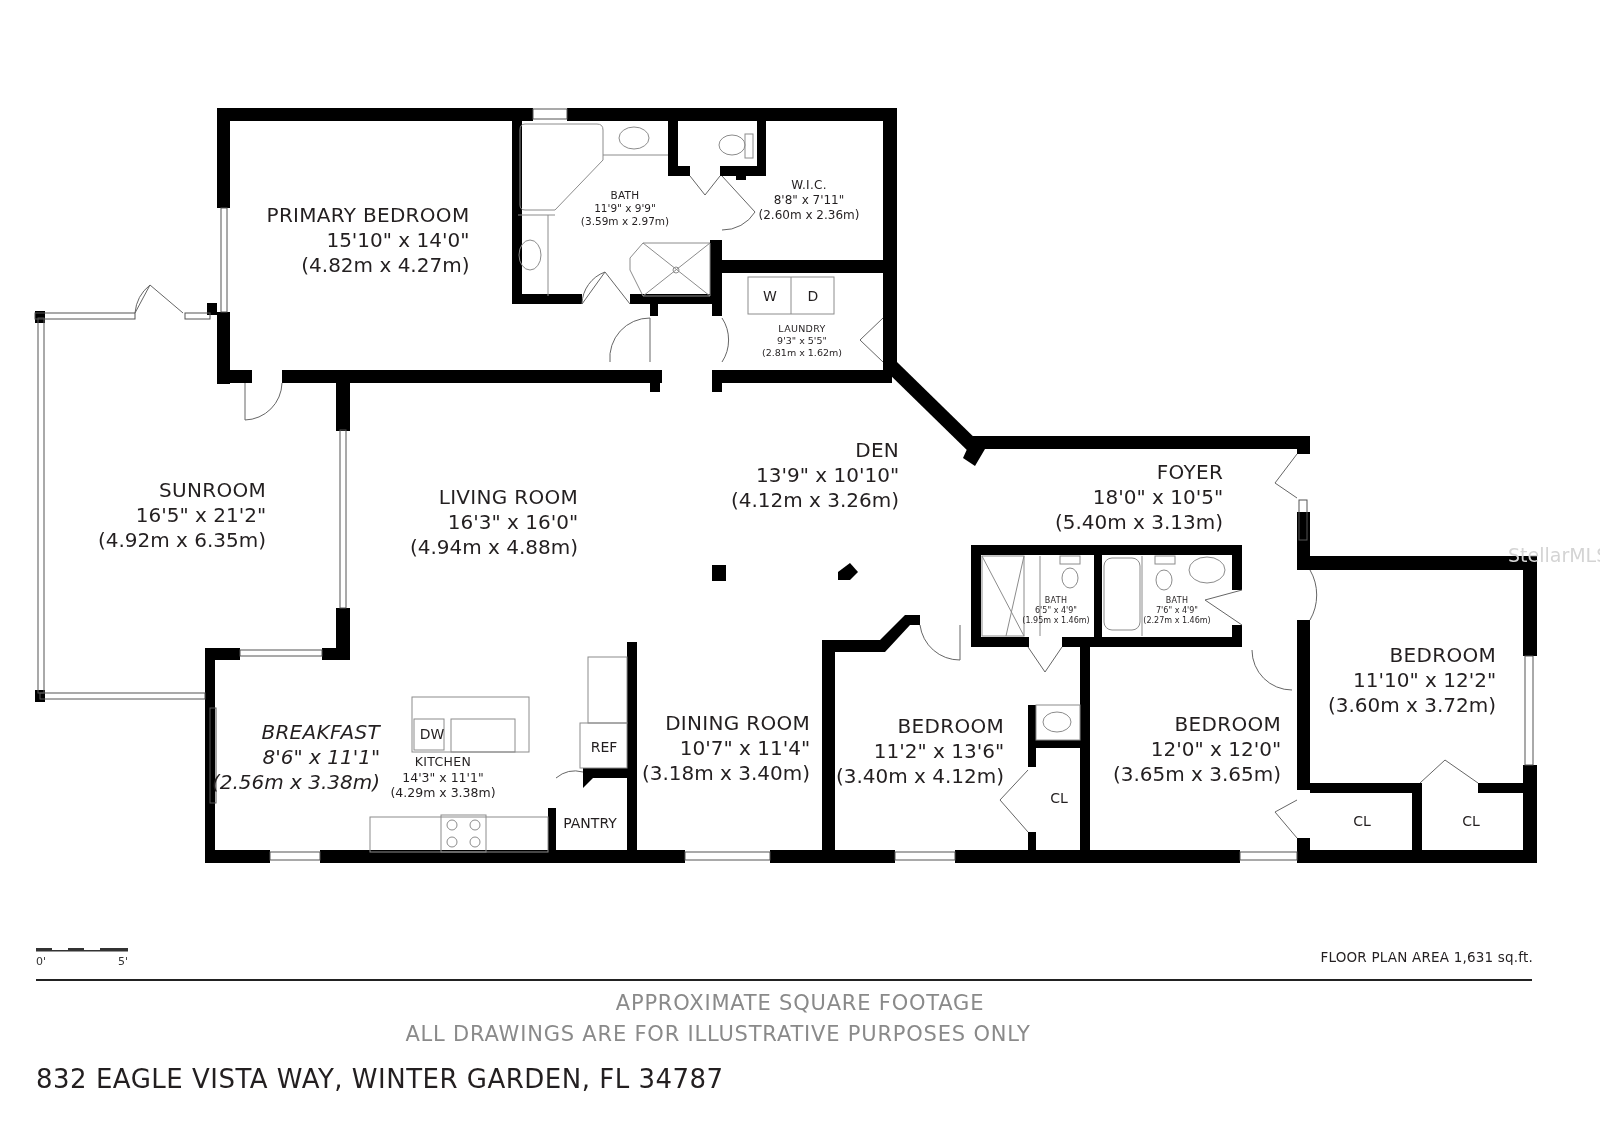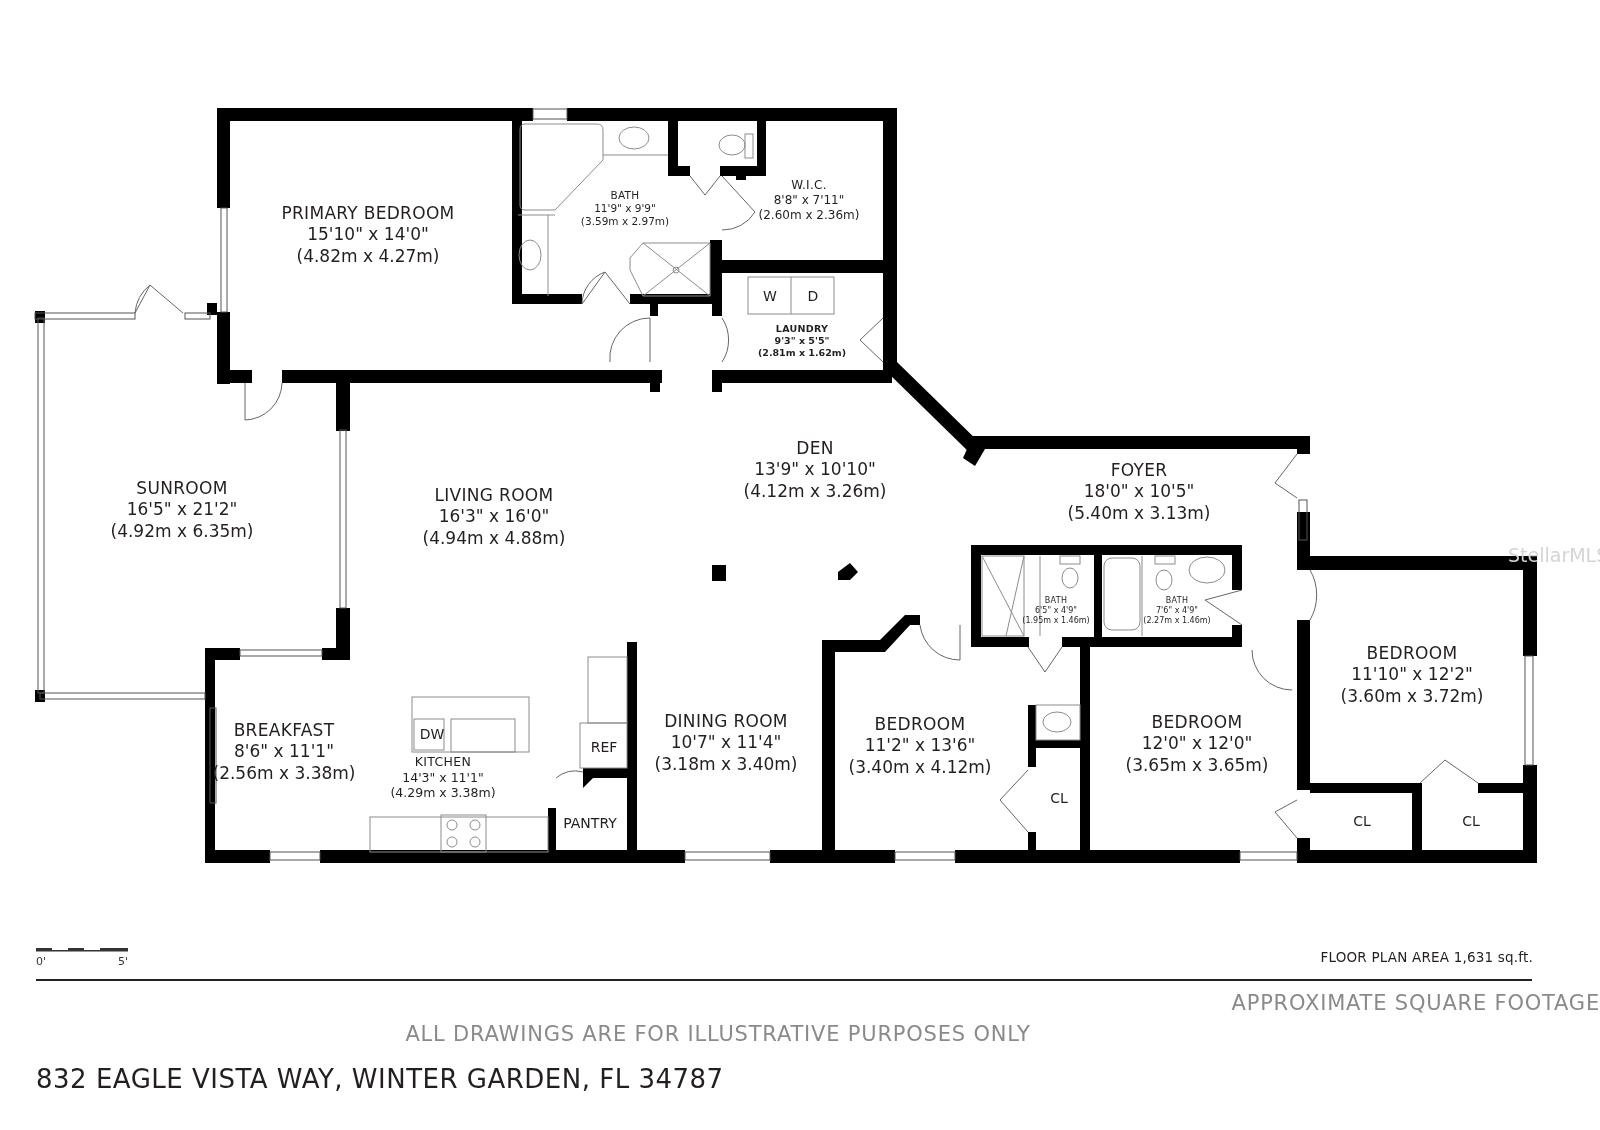--- a/index.html
+++ b/index.html
@@ -1,28 +1,28 @@
 <!DOCTYPE html>
 <html><head>
   <meta charset="utf-8">
   <style>
     html, body { margin:0; padding:0; background:#ffffff; }
     body { width:1600px; height:1130px; position:relative; overflow:hidden; font-family:"Liberation Sans", sans-serif; }
     #plan { position:absolute; left:0; top:0; width:1600px; height:1130px; }
     .room-label { position:absolute; text-align:center; color:#231f20; font-family:"DejaVu Sans", sans-serif; line-height:1.25; transform:translateX(-50%); white-space:nowrap; }
     .room-label .name { display:block; letter-spacing:0.3px; }
     .room-label .dim { display:block; }
-    .lg { font-size:17px; }
+    .lg { font-size:20px;text-align:right; }
     .sm { font-size:10.5px; }
     .xs { font-size:8px; }
     .fixture-label { position:absolute; color:#231f20; font-family:"DejaVu Sans", sans-serif; font-size:14px; transform:translate(-50%,-50%); }
     .footer-text { position:absolute; font-family:"DejaVu Sans", sans-serif; }
     #scale-0, #scale-5 { position:absolute; font-size:11px; color:#333; font-family:"DejaVu Sans", sans-serif; }
     #area { right:67px; top:949px; font-size:13.5px; color:#231f20; letter-spacing:0.2px; }
-    #approx1 { left:0; width:1600px; text-align:right; top:991px; font-size:21px; color:#8a8a8a; letter-spacing:0.8px; }
+    #approx1 { left:0; width:1600px; text-align:center; top:991px; font-size:21px; color:#8a8a8a; letter-spacing:0.8px; }
     #approx2 { left:0; width:1436px; text-align:center; top:1022px; font-size:21px; color:#8a8a8a; letter-spacing:0.8px; }
     #address { left:36px; top:1064px; font-size:26px; color:#231f20; letter-spacing:0.5px; }
     #watermark { position:absolute; left:1508px; top:544px; font-size:19px; color:#d4d4d4; font-family:"DejaVu Sans", sans-serif; }
   </style>
 </head>
 <body>
 
 <svg id="plan" viewBox="0 0 1600 1130" xmlns="http://www.w3.org/2000/svg">
   <g fill="#000">
 
@@ -211,21 +211,21 @@
 <div class="room-label sm" style="left:625px;top:189px;">
   <span class="name">BATH</span>
   <span class="dim">11'9" x 9'9"</span>
   <span class="dim">(3.59m x 2.97m)</span>
 </div>
 <div class="room-label sm" style="left:809px;top:178px;font-size:12px;">
   <span class="name">W.I.C.</span>
   <span class="dim">8'8" x 7'11"</span>
   <span class="dim">(2.60m x 2.36m)</span>
 </div>
-<div class="room-label sm" style="left:802px;top:323px;font-size:9.5px;font-weight:bold;">
+<div class="room-label sm" style="left:802px;top:323px;font-size:9.5px;">
   <span class="name">LAUNDRY</span>
   <span class="dim">9'3" x 5'5"</span>
   <span class="dim">(2.81m x 1.62m)</span>
 </div>
 <div class="room-label lg" style="left:182px;top:478px;">
   <span class="name">SUNROOM</span>
   <span class="dim">16'5" x 21'2"</span>
   <span class="dim">(4.92m x 6.35m)</span>
 </div>
 <div class="room-label lg" style="left:494px;top:485px;">
@@ -246,21 +246,21 @@
 <div class="room-label xs" style="left:1056px;top:596px;">
   <span class="name">BATH</span>
   <span class="dim">6'5" x 4'9"</span>
   <span class="dim">(1.95m x 1.46m)</span>
 </div>
 <div class="room-label xs" style="left:1177px;top:596px;">
   <span class="name">BATH</span>
   <span class="dim">7'6" x 4'9"</span>
   <span class="dim">(2.27m x 1.46m)</span>
 </div>
-<div class="room-label lg" style="left:284px;top:720px;">
+<div class="room-label lg" style="left:296px;top:720px;font-style:italic;">
   <span class="name">BREAKFAST</span>
   <span class="dim">8'6" x 11'1"</span>
   <span class="dim">(2.56m x 3.38m)</span>
 </div>
 <div class="room-label sm" style="left:443px;top:754px;font-size:12.5px;">
   <span class="name">KITCHEN</span>
   <span class="dim">14'3" x 11'1"</span>
   <span class="dim">(4.29m x 3.38m)</span>
 </div>
 <div class="room-label lg" style="left:726px;top:711px;">

